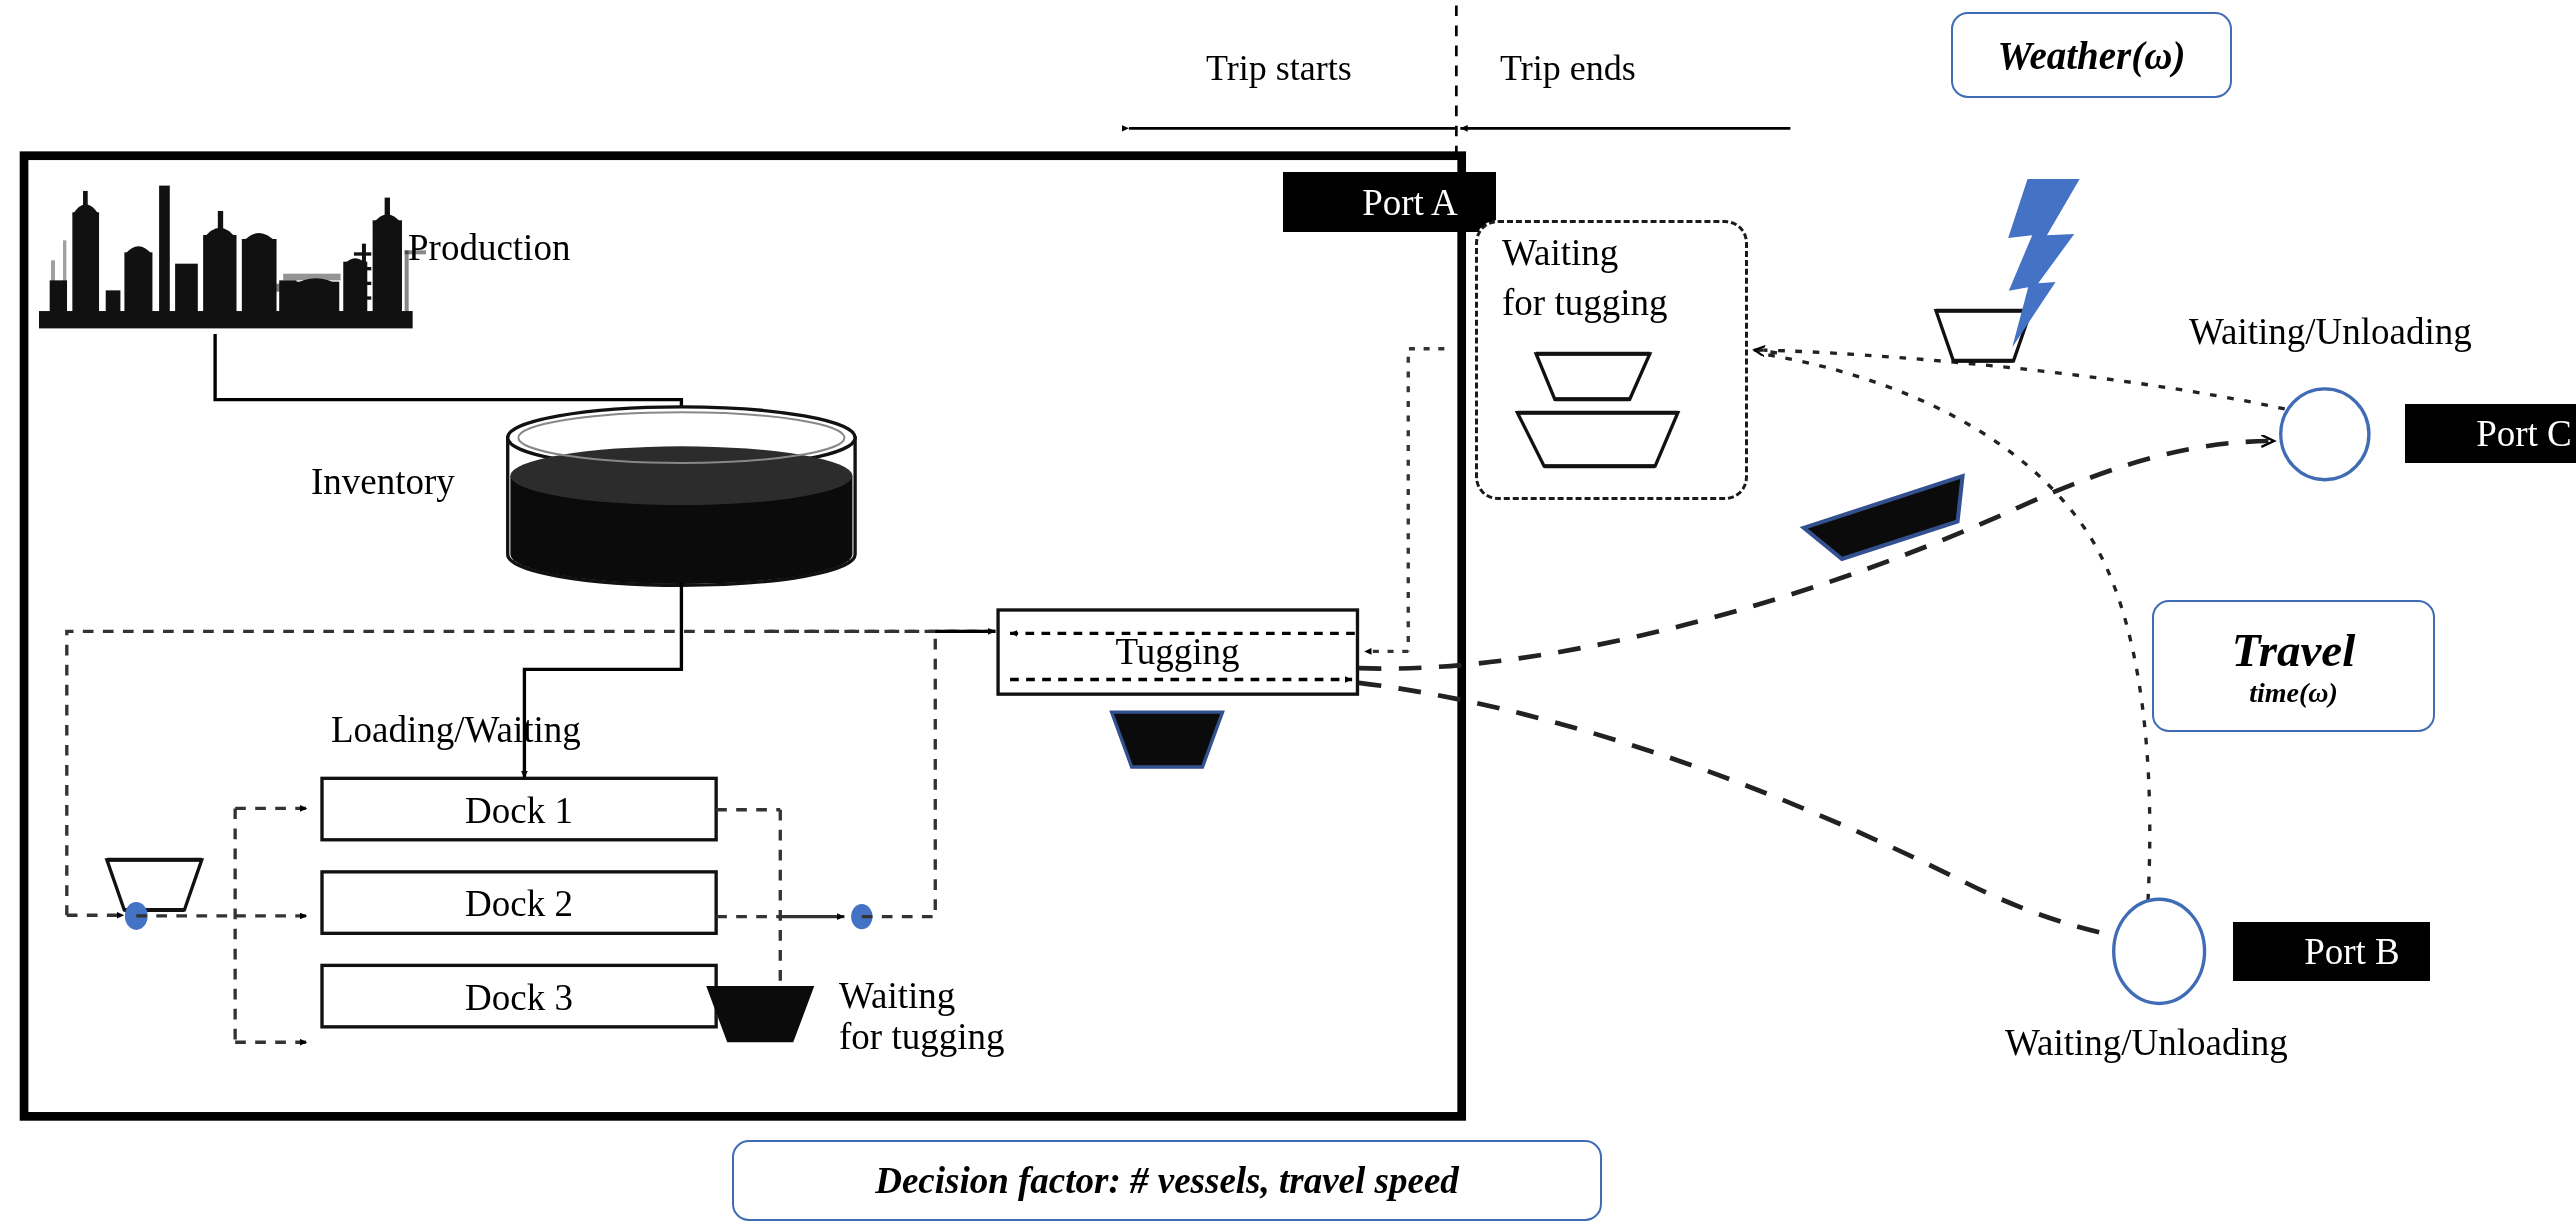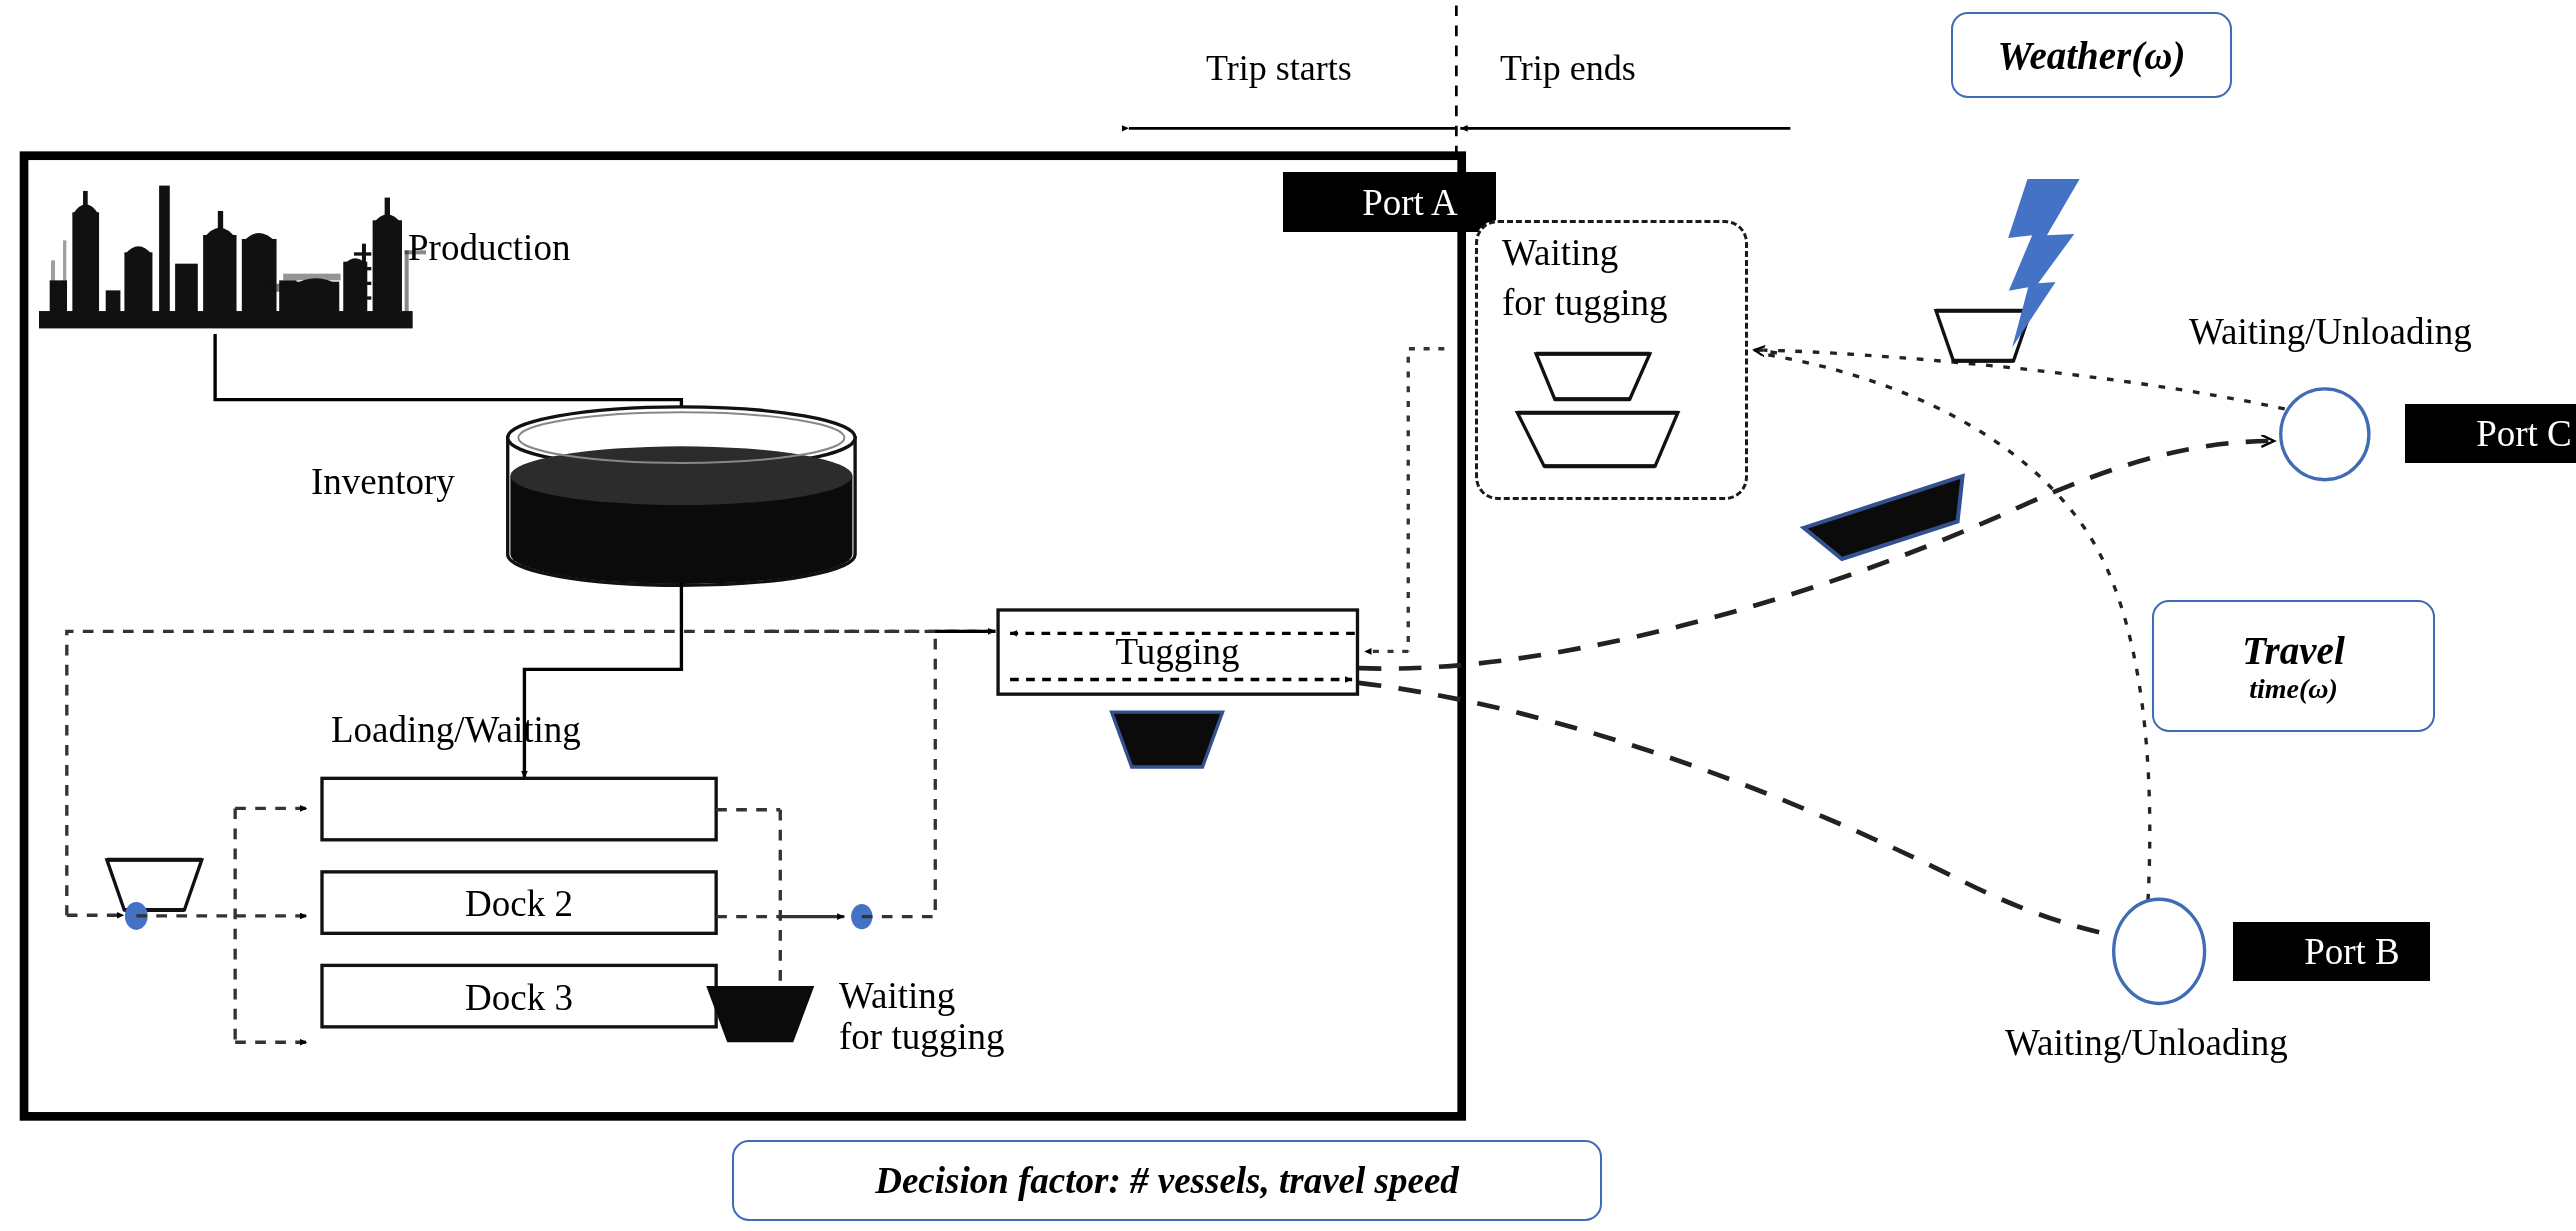--- a/index.html
+++ b/index.html
@@ -197,20 +197,21 @@
   <svg style="position:absolute;left:39px;top:180px;width:387px;height:154px;" viewBox="0 0 580 230">
     <use href="#factoryIcon"></use>
   </svg>
 
   <div class="txt serif" style="left:408px;top:227px;font-size:37px;">Production</div>
 
   <div class="txt serif" style="left:295px;top:461px;font-size:37px;margin-left:16px;">Inventory</div>
 
   <div class="txt serif" style="left:331px;top:709px;font-size:37px;">Loading/Waiting</div>
 
+  <div class="txt serif" style="left:322px;top:790px;width:394px;text-align:center;font-size:37px;">Dock 1</div>
   <div class="txt serif" style="left:322px;top:883px;width:394px;text-align:center;font-size:37px;">Dock 2</div>
   <div class="txt serif" style="left:322px;top:977px;width:394px;text-align:center;font-size:37px;">Dock 3</div>
 
   <div class="txt serif" style="left:839px;top:975px;font-size:37px;">Waiting
 for tugging</div>
 
   <div class="txt serif" style="left:998px;top:631px;width:359px;text-align:center;font-size:37px;">Tugging</div>
 
   <div class="dashbox" style="left:1475px;top:220px;width:267px;height:274px;"></div>
   <div class="txt serif" style="left:1502px;top:232px;font-size:37px;">Waiting</div>
@@ -222,21 +223,21 @@
     <path d="M32 98 L272 98 L238 178 L72 178 Z" fill="#fff" stroke="#111" stroke-width="5"></path>
     <line x1="32" y1="98" x2="272" y2="98" stroke="#111" stroke-width="6"></line>
     <line x1="72" y1="178" x2="238" y2="178" stroke="#111" stroke-width="6"></line>
   </svg>
 
   <div class="bluebox" style="left:1951px;top:12px;width:277px;height:82px;">
     <span class="bolditalic" style="font-size:39px;">Weather(ω)</span>
   </div>
 
   <div class="bluebox" style="left:2152px;top:600px;width:279px;height:128px;flex-direction:column;">
-    <span class="bolditalic" style="font-size:39px;">Travel</span>
+    <span class="bolditalic" style="font-size:47px;">Travel</span>
     <span class="bolditalic" style="font-size:28px;">time(ω)</span>
   </div>
 
   <div class="txt serif" style="left:2189px;top:311px;font-size:37px;">Waiting/Unloading</div>
   <div class="portlabel" style="left:2405px;top:404px;width:156px;height:59px;font-size:37px;">Port C</div>
 
   <div class="portlabel" style="left:2233px;top:922px;width:156px;height:59px;font-size:37px;">Port B</div>
   <div class="txt serif" style="left:2005px;top:1022px;font-size:37px;">Waiting/Unloading</div>
 
   <div class="bluebox" style="left:732px;top:1140px;width:866px;height:77px;">

